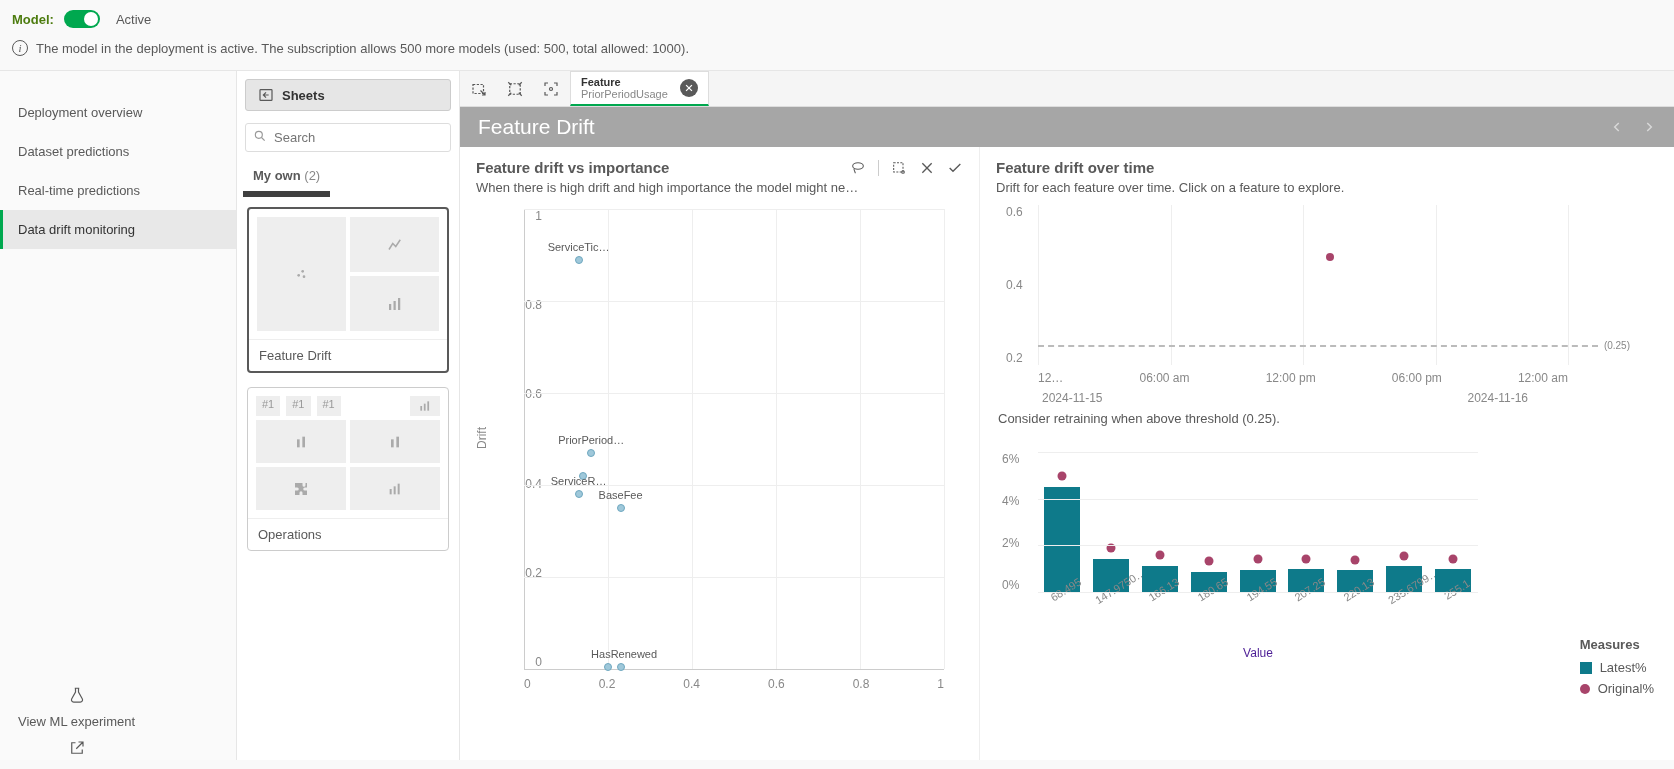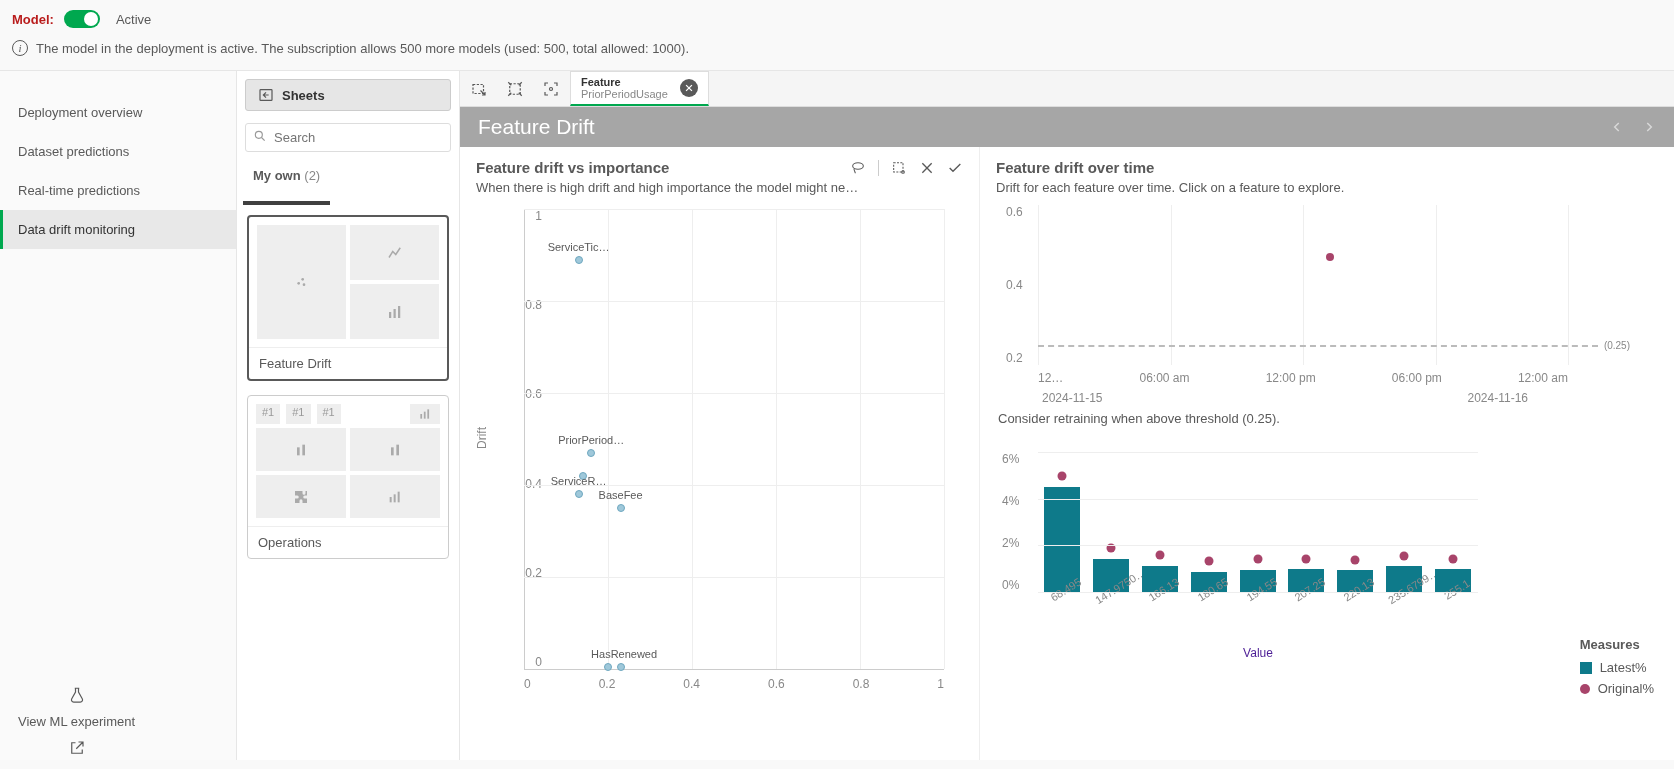--- a/index.html
+++ b/index.html
@@ -1,41 +1,41 @@
 <!DOCTYPE html>
 <html><head>
 <meta charset="utf-8">
 <style>
 * { box-sizing: border-box; margin: 0; padding: 0; }
 body { font-family: -apple-system, BlinkMacSystemFont, "Segoe UI", Arial, sans-serif; font-size: 13px; color: #333; background: #f9f9f9; width: 1674px; height: 769px; overflow: hidden; }
 
 
 .top-bar { padding: 10px 12px 6px; display: flex; align-items: center; gap: 10px; }
-.top-bar label { font-weight: 600; color: #b91c1c; }
+.top-bar label { font-weight: 600; color: #4d7c0f; }
 .switch { position: relative; width: 36px; height: 18px; background: #00a84f; border-radius: 9px; display: inline-block; }
 .switch::after { content: ""; position: absolute; right: 2px; top: 2px; width: 14px; height: 14px; background: #fff; border-radius: 50%; }
 .top-status { color: #595959; margin-left: 6px; }
 .info-line { padding: 6px 12px 14px; display: flex; align-items: center; gap: 8px; color: #595959; border-bottom: 1px solid #e6e6e6; }
 .info-icon { width: 16px; height: 16px; border: 1.3px solid #595959; border-radius: 50%; display: inline-flex; align-items: center; justify-content: center; font-size: 11px; font-style: italic; font-family: serif; }
 
 
 .layout { display: flex; height: calc(100% - 80px); }
 
 .side-nav { width: 236px; padding-top: 22px; background: #fafafa; }
 .side-nav .item { padding: 12px 18px; color: #595959; cursor: pointer; }
 .side-nav .item.active { background: #e8e8e8; border-left: 3px solid #00a84f; color: #333; padding-left: 15px; }
 .side-footer { position: absolute; bottom: 12px; left: 18px; display: flex; align-items: center; gap: 10px; color: #595959; cursor: pointer; flex-direction: column; }
 .side-footer svg { width: 18px; height: 18px; }
 
 .sheet-panel { width: 224px; border-left: 1px solid #e6e6e6; border-right: 1px solid #e6e6e6; background: #fff; display: flex; flex-direction: column; }
 .sheets-btn { margin: 8px; padding: 7px 12px; background: #e6e6e6; border: 1px solid #ccc; border-radius: 3px; display: flex; align-items: center; gap: 8px; cursor: pointer; font-weight: 600; font-size: 13px; }
 .search-wrap { margin: 4px 8px 10px; position: relative; }
 .search-wrap input { width: 100%; padding: 6px 8px 6px 28px; border: 1px solid #ddd; border-radius: 3px; font-size: 13px; }
 .search-wrap .mag { position: absolute; left: 8px; top: 6px; width: 14px; height: 14px; color: #999; }
-.myown { padding: 6px 10px 18px; font-weight: 600; border-bottom: 4px solid #404040; width: fit-content; margin-left: 6px; color: #595959; }
+.myown { padding: 6px 10px 8px; font-weight: 600; border-bottom: 6px solid #404040; width: fit-content; margin-left: 6px; color: #595959; }
 .sheet-thumbs { padding: 10px; display: flex; flex-direction: column; gap: 14px; }
 .thumb-card { border: 1px solid #ccc; border-radius: 4px; background: #fff; cursor: pointer; }
 .thumb-card.selected { border: 2px solid #595959; }
 .thumb-body { padding: 8px; min-height: 130px; display: grid; gap: 4px; }
 .thumb-1 { grid-template-columns: 1fr 1fr; grid-template-rows: 1fr 1fr; }
 .thumb-1 .cell:first-child { grid-row: 1 / 3; }
 .thumb-2 { grid-template-columns: 1fr 1fr; grid-template-rows: auto 1fr 1fr; }
 .thumb-2 .head { grid-column: 1 / 3; display: flex; gap: 6px; }
 .thumb-2 .head span { background: #eee; padding: 2px 6px; font-size: 11px; color: #999; }
 .cell { background: #eee; display: flex; align-items: center; justify-content: center; color: #aaa; font-size: 18px; }

